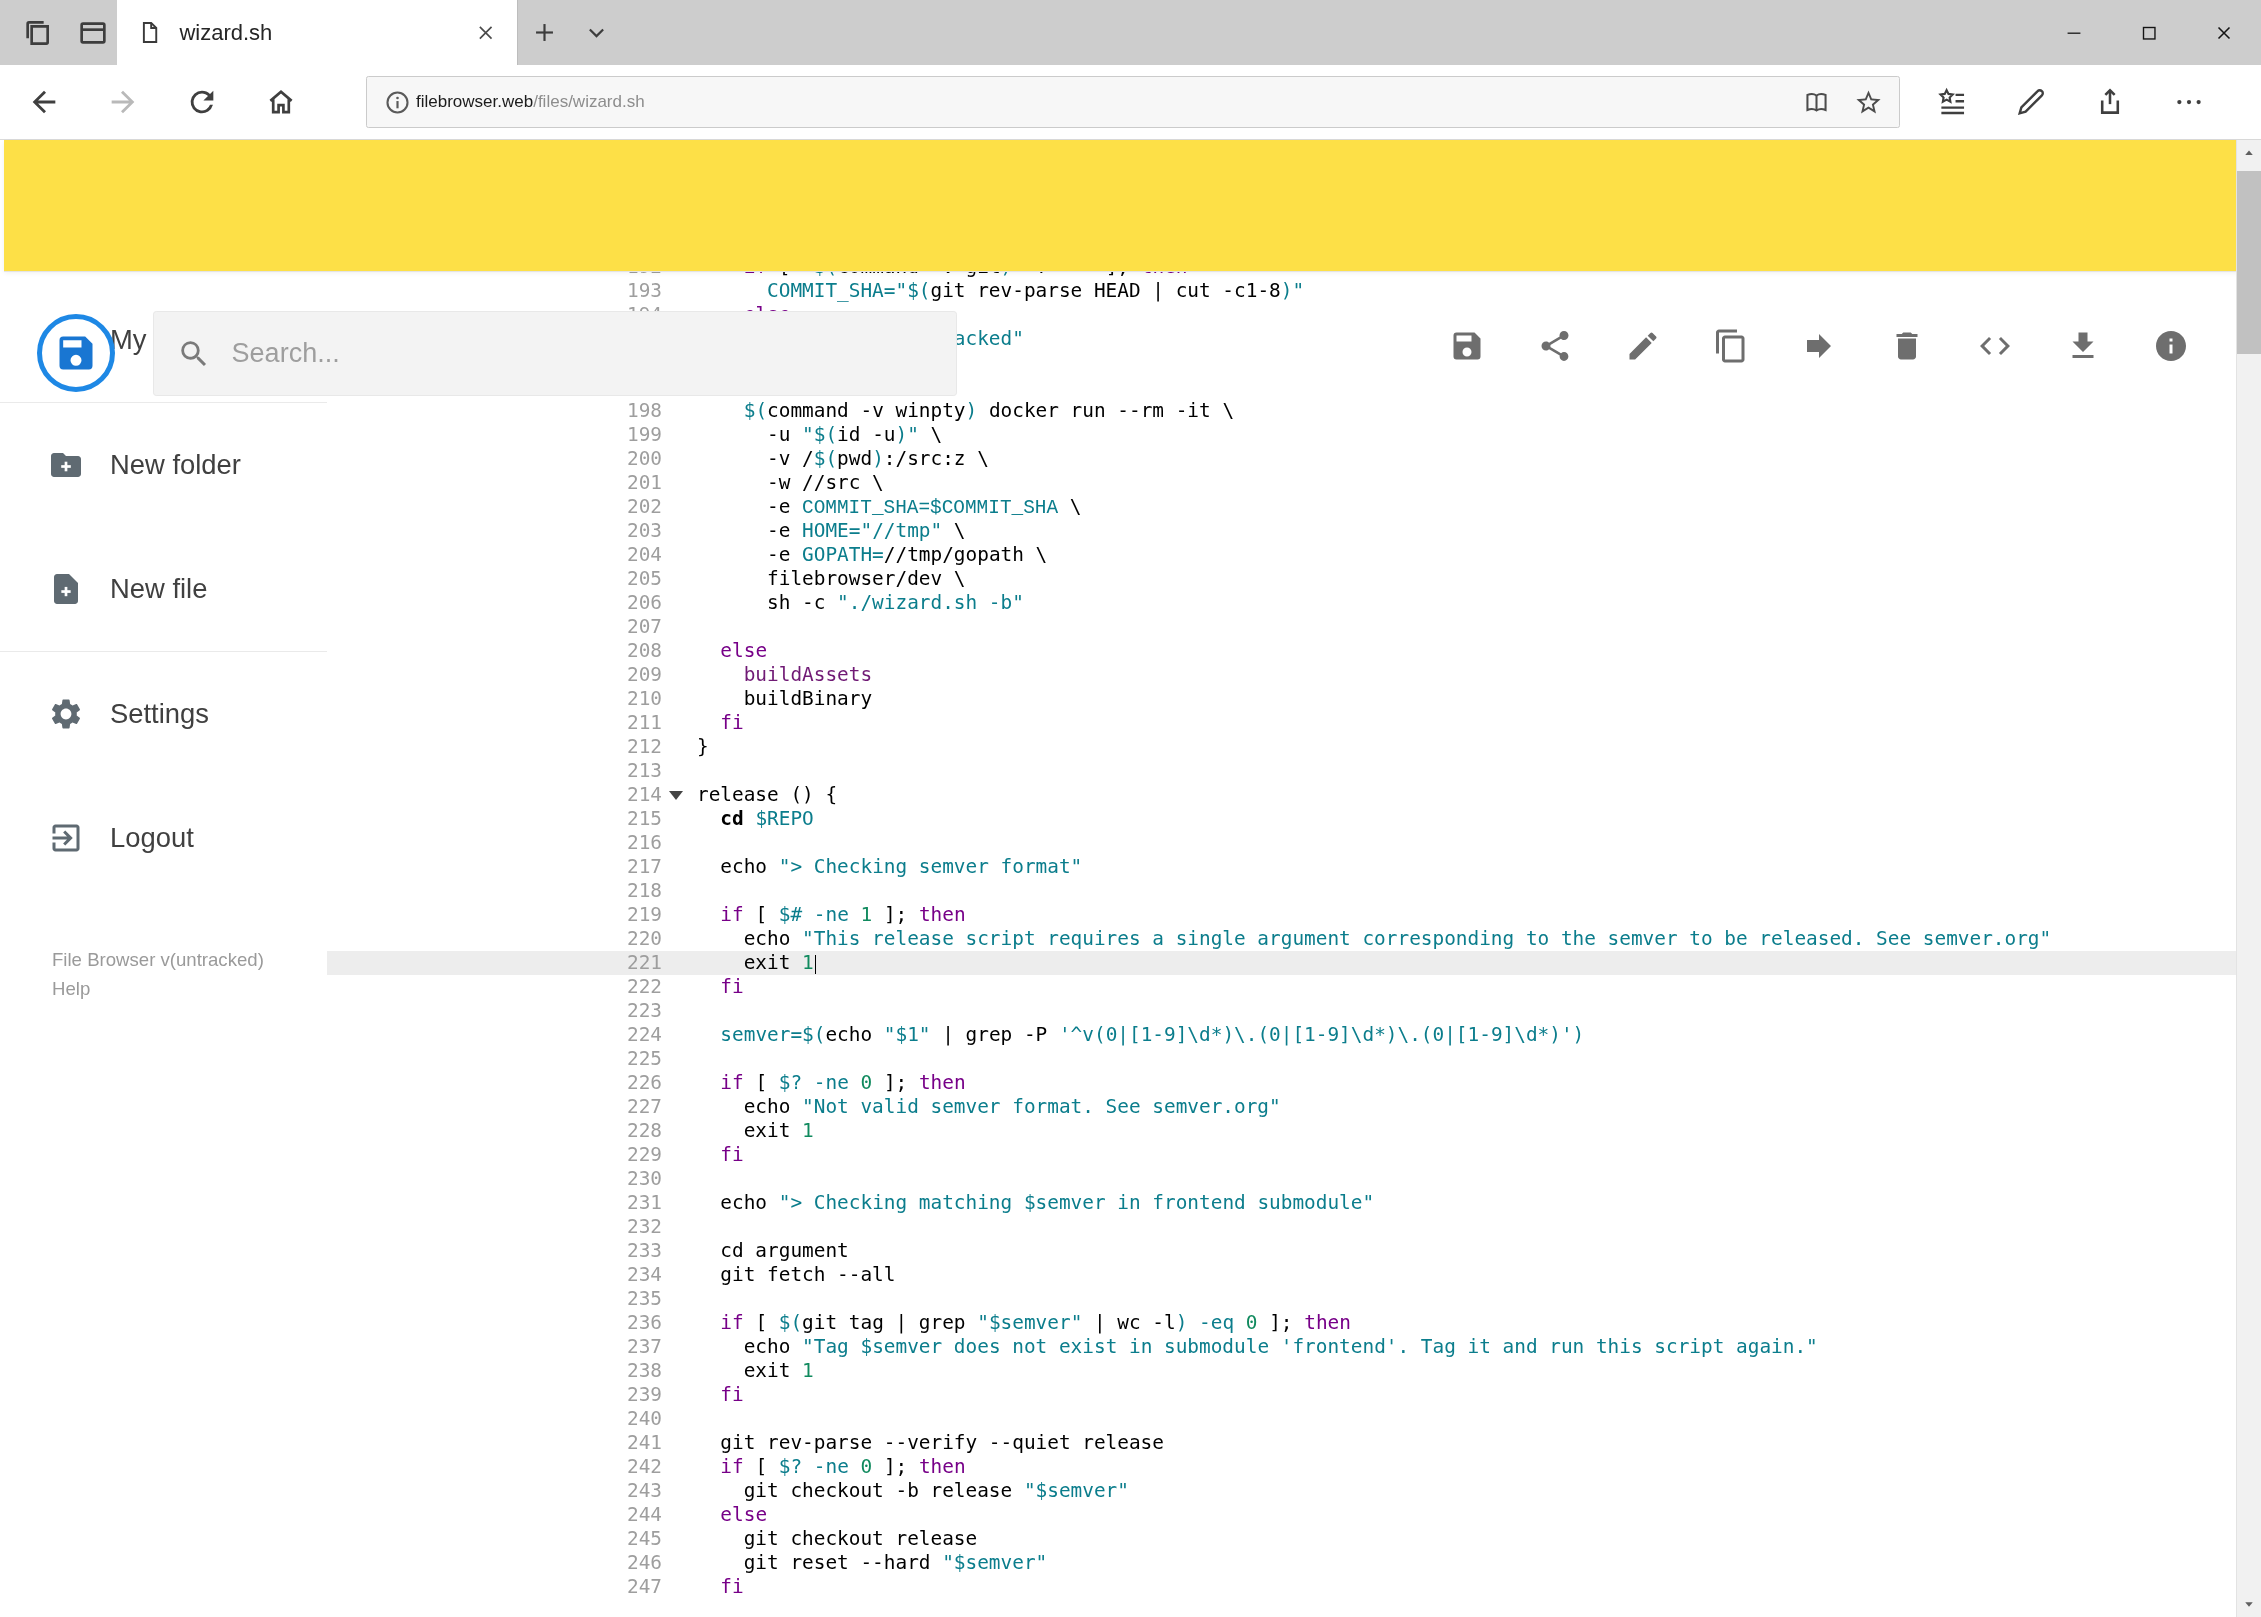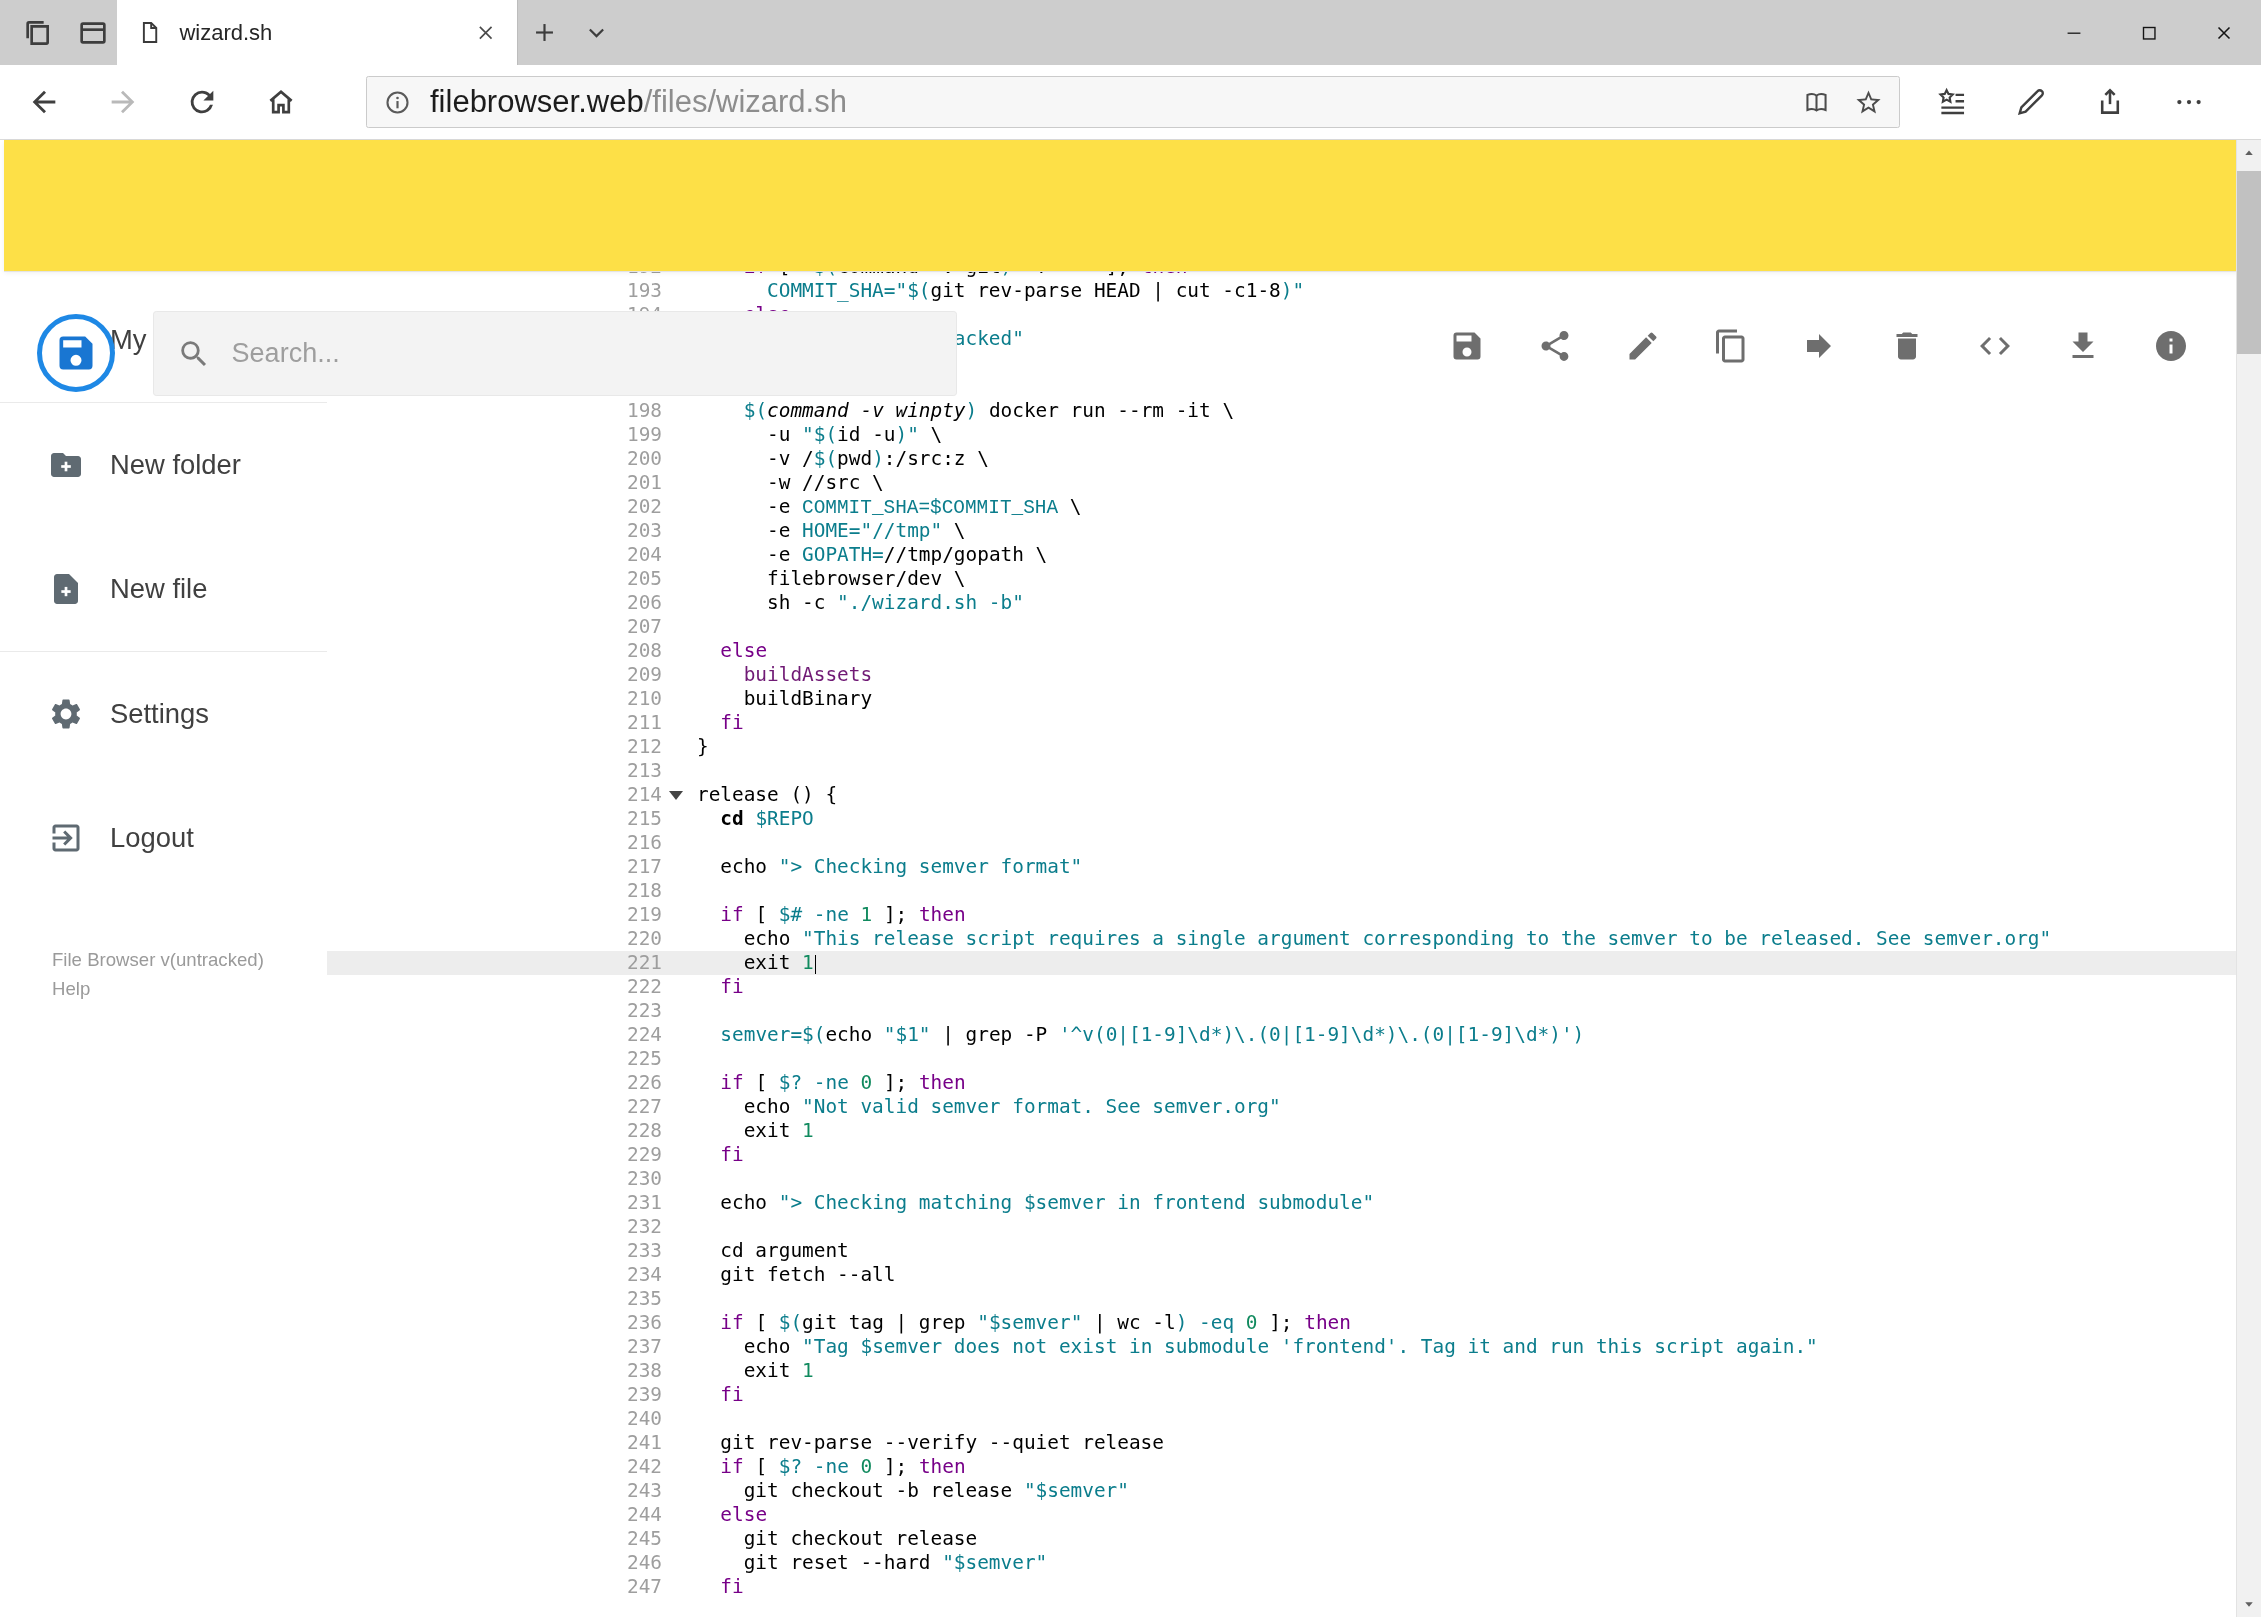--- a/index.html
+++ b/index.html
@@ -25,21 +25,21 @@
   .win-btn svg{width:22px;height:22px}
 
   
   .navbar{position:absolute;left:0;top:65px;width:100%;height:75px;background:#fff;border-bottom:0.8px solid #dadada;display:flex;align-items:center;padding-left:18px}
   .navbtn{width:52px;height:52px;display:flex;align-items:center;justify-content:center;color:#3f3f3f;margin-right:27px;cursor:pointer}
   .navbtn svg{width:34px;height:34px}
   .navbtn.disabled{color:#b9b9b9}
   .addressbar{margin-left:32px;width:1534px;height:52px;background:#f7f7f7;border:0.8px solid #cbcbcb;border-radius:2.4px;display:flex;align-items:center;padding:0 16px}
   .ab-info{color:#5a5a5a;cursor:pointer}
   .ab-info svg{width:29px;height:29px}
-  .ab-url{margin-left:18px;font-size:31px;flex:1;white-space:nowrap;overflow:hidden}
+  .ab-url{margin-left:4px;font-size:17px;flex:1;white-space:nowrap;overflow:hidden}
   .ab-host{color:#1c1c1c}
   .ab-path{color:#8d8d8d}
   .ab-trailing{display:flex;align-items:center;gap:22.6px}
   .ab-tbtn{color:#4c4c4c;cursor:pointer}
   .ab-tbtn svg{width:29px;height:29px}
   .nav-right{margin-left:26px;display:flex;align-items:center}
 
   
   .appheader{position:absolute;left:4px;top:140px;width:100%;height:132px;background:#fde047;border-bottom:0.8px solid #e4e4e4;box-shadow:0 2.4px 4.8px rgba(0,0,0,.06);z-index:5}
   .logo{position:absolute;left:33px;top:174px;width:78px;height:78px;border-radius:50%;border:5.7px solid #1e88e5;background:#fff;display:flex;align-items:center;justify-content:center}
@@ -340,21 +340,21 @@
 </div>
 
 <div class="code-area">
   <div class="code-scroll">
       <div class="code-row"><span class="gut">192</span><span class="code-text"><span style="color: rgb(0, 0, 0);">    </span><span style="color: rgb(119, 0, 136);">if</span><span style="color: rgb(0, 0, 0);"> [ </span><span style="color: rgb(11, 125, 140);">"$(</span><span style="color: rgb(0, 0, 0);">command -v git</span><span style="color: rgb(11, 125, 140);">)"</span><span style="color: rgb(0, 0, 0);"> != </span><span style="color: rgb(11, 125, 140);">""</span><span style="color: rgb(0, 0, 0);"> ]; </span><span style="color: rgb(119, 0, 136);">then</span></span></div>
       <div class="code-row"><span class="gut">193</span><span class="code-text"><span style="color: rgb(0, 0, 0);">      </span><span style="color: rgb(11, 125, 140);">COMMIT_SHA=</span><span style="color: rgb(11, 125, 140);">"$(</span><span style="color: rgb(0, 0, 0);">git rev-parse HEAD | cut -c1-8</span><span style="color: rgb(11, 125, 140);">)"</span></span></div>
       <div class="code-row"><span class="gut">194</span><span class="code-text"><span style="color: rgb(0, 0, 0);">    </span><span style="color: rgb(119, 0, 136);">else</span></span></div>
       <div class="code-row"><span class="gut">195</span><span class="code-text"><span style="color: rgb(0, 0, 0);">      </span><span style="color: rgb(11, 125, 140);">COMMIT_SHA=</span><span style="color: rgb(11, 125, 140);">"untracked"</span></span></div>
       <div class="code-row"><span class="gut">196</span><span class="code-text"><span style="color: rgb(0, 0, 0);">    </span><span style="color: rgb(119, 0, 136);">fi</span></span></div>
       <div class="code-row"><span class="gut">197</span><span class="code-text"></span></div>
-      <div class="code-row"><span class="gut">198</span><span class="code-text"><span style="color: rgb(0, 0, 0);">    </span><span style="color: rgb(11, 125, 140);">$(</span><span style="color: rgb(0, 0, 0); font-style: italic;">command -v winpty</span><span style="color: rgb(11, 125, 140);">)</span><span style="color: rgb(0, 0, 0);"> docker run --rm -it \</span></span></div>
+      <div class="code-row"><span class="gut">198</span><span class="code-text"><span style="color: rgb(0, 0, 0);">    </span><span style="color: rgb(11, 125, 140);">$(</span><span style="color: rgb(0, 0, 0);">command -v winpty</span><span style="color: rgb(11, 125, 140);">)</span><span style="color: rgb(0, 0, 0);"> docker run --rm -it \</span></span></div>
       <div class="code-row"><span class="gut">199</span><span class="code-text"><span style="color: rgb(0, 0, 0);">      -u </span><span style="color: rgb(11, 125, 140);">"$(</span><span style="color: rgb(0, 0, 0);">id -u</span><span style="color: rgb(11, 125, 140);">)"</span><span style="color: rgb(0, 0, 0);"> \</span></span></div>
       <div class="code-row"><span class="gut">200</span><span class="code-text"><span style="color: rgb(0, 0, 0);">      -v /</span><span style="color: rgb(11, 125, 140);">$(</span><span style="color: rgb(0, 0, 0);">pwd</span><span style="color: rgb(11, 125, 140);">)</span><span style="color: rgb(0, 0, 0);">:/src:z \</span></span></div>
       <div class="code-row"><span class="gut">201</span><span class="code-text"><span style="color: rgb(0, 0, 0);">      -w //src \</span></span></div>
       <div class="code-row"><span class="gut">202</span><span class="code-text"><span style="color: rgb(0, 0, 0);">      -e </span><span style="color: rgb(11, 125, 140); font-family: Liberation Mono, monospace;">COMMIT_SHA=$COMMIT_SHA</span><span style="color: rgb(0, 0, 0);"> \</span></span></div>
       <div class="code-row"><span class="gut">203</span><span class="code-text"><span style="color: rgb(0, 0, 0);">      -e </span><span style="color: rgb(11, 125, 140);">HOME=</span><span style="color: rgb(11, 125, 140);">"//tmp"</span><span style="color: rgb(0, 0, 0);"> \</span></span></div>
       <div class="code-row"><span class="gut">204</span><span class="code-text"><span style="color: rgb(0, 0, 0);">      -e </span><span style="color: rgb(11, 125, 140);">GOPATH=</span><span style="color: rgb(0, 0, 0);">//tmp/gopath \</span></span></div>
       <div class="code-row"><span class="gut">205</span><span class="code-text"><span style="color: rgb(0, 0, 0);">      filebrowser/dev \</span></span></div>
       <div class="code-row"><span class="gut">206</span><span class="code-text"><span style="color: rgb(0, 0, 0);">      sh -c </span><span style="color: rgb(11, 125, 140);">"./wizard.sh -b"</span></span></div>
       <div class="code-row"><span class="gut">207</span><span class="code-text"></span></div>
       <div class="code-row"><span class="gut">208</span><span class="code-text"><span style="color: rgb(0, 0, 0);">  </span><span style="color: rgb(119, 0, 136);">else</span></span></div>

